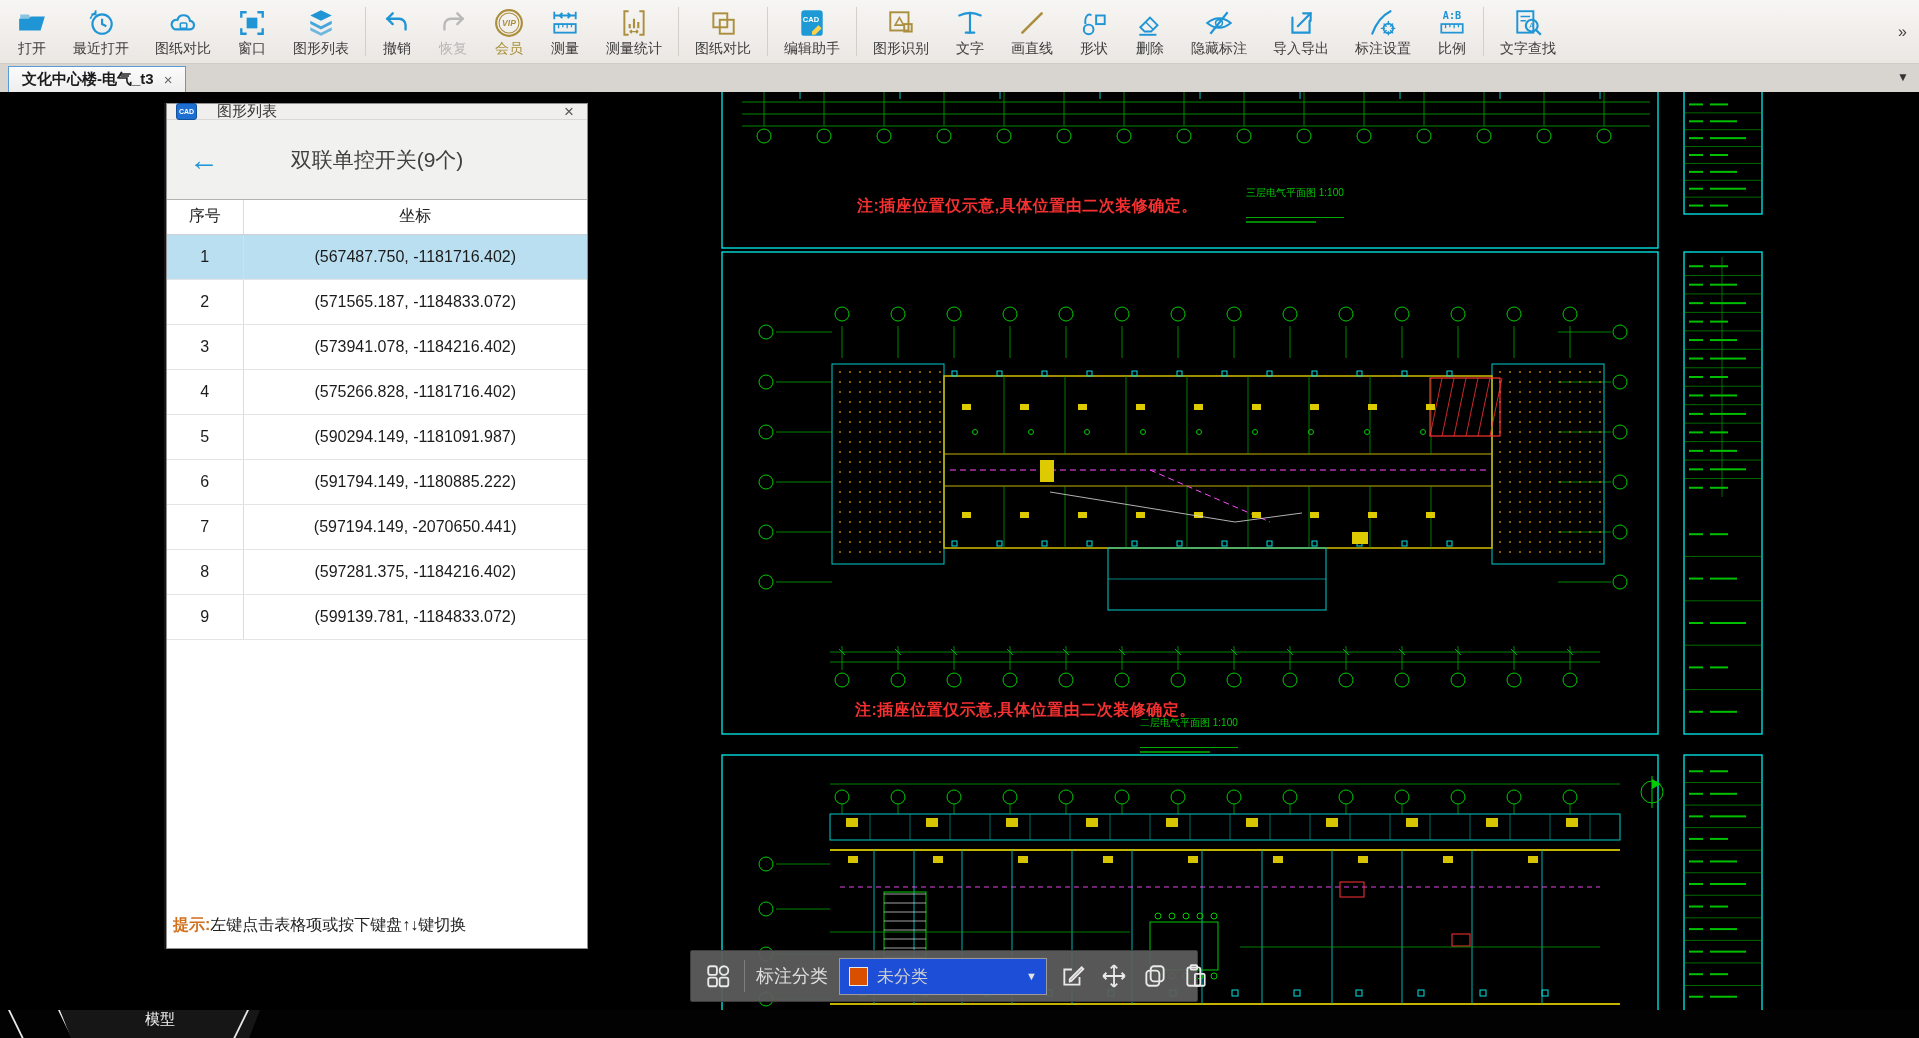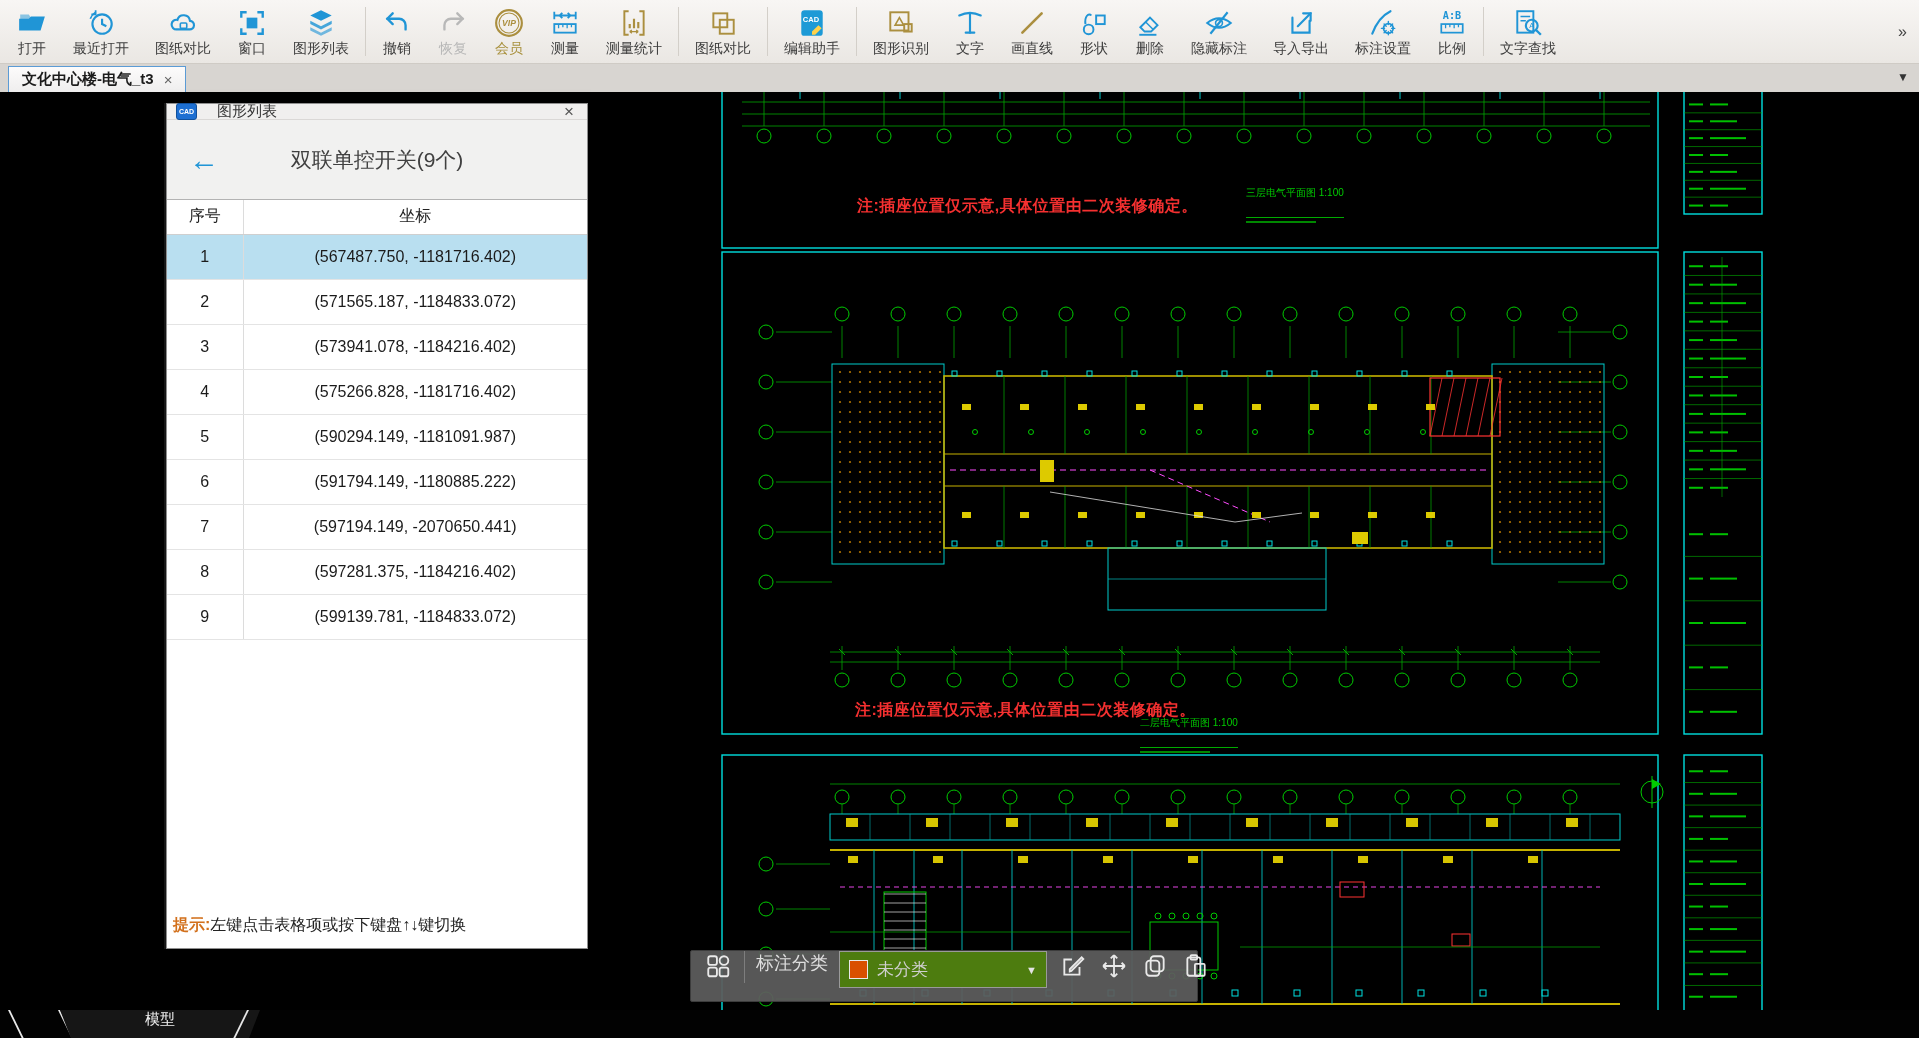--- a/index.html
+++ b/index.html
@@ -48,26 +48,26 @@
 .glist-table th{height:34px;font-size:16px;font-weight:normal;color:#222;border-bottom:1px solid #cfcfcf;background:#fff}
 .glist-table th:first-child,.glist-table td:first-child{width:76px;border-right:1px solid #dcdcdc}
 .glist-table td{height:45px;text-align:center;font-size:16px;color:#1b1b1b;border-bottom:1px solid #e4e4e4;background:#fff}
 .glist-table tr.sel td{background:#b9dff0}
 .glist-spacer{flex:1;background:#fff}
 .glist-hint{flex:none;height:46px;display:flex;align-items:center;padding-left:6px;font-size:16px;
   color:#222;background:#fff;white-space:nowrap}
 .glist-hint .p{color:#d2701c;font-weight:bold}
 
 .anno{position:absolute;left:690px;top:950px;width:508px;height:52px;background:rgba(92,92,92,.94);
-  border:1px solid #3c3c3c;border-radius:2px;display:flex;align-items:flex-start;padding:0 12px;gap:11px;z-index:6}
+  border:1px solid #3c3c3c;border-radius:2px;display:flex;align-items:center;padding:0 12px;gap:11px;z-index:6}
 .anno .ico{width:30px;height:30px;display:flex;align-items:center;justify-content:center;cursor:pointer;flex:none}
 .anno .ico svg{width:26px;height:26px}
 .anno .sep{width:1px;height:32px;background:#7e7e7e;flex:none}
 .anno .lbl{font-size:18px;color:#dedede;white-space:nowrap}
-.anno-dd{width:208px;height:37px;background:#4d7c0f;border:1px solid #9a9a9a;display:flex;align-items:center;
+.anno-dd{width:208px;height:37px;background:#1d4ed8;border:1px solid #9a9a9a;display:flex;align-items:center;
   gap:9px;padding:0 9px;cursor:pointer;flex:none}
 .swatch{width:19px;height:19px;background:#d94f00;border:1px solid #e8e8e8;flex:none}
 .anno-dd .val{font-size:17px;color:#cfcfcf;flex:1}
 .anno-dd .car{font-size:11px;color:#e3e3e3}
 
 .laybar{position:absolute;left:0;bottom:0;width:1919px;height:28px;background:#020202;z-index:7}
 .lay-tab{position:absolute;top:0;height:36px;display:flex;align-items:flex-start;justify-content:center;
   font-size:15px;cursor:pointer;clip-path:polygon(0 0,100% 0,calc(100% - 14px) 100%,14px 100%)}
 .lay-model{left:60px;width:200px;background:#161616;color:#f2f2f2}
 .lay-layout{left:300px;width:312px;background:#f2f2f1;color:#111}

